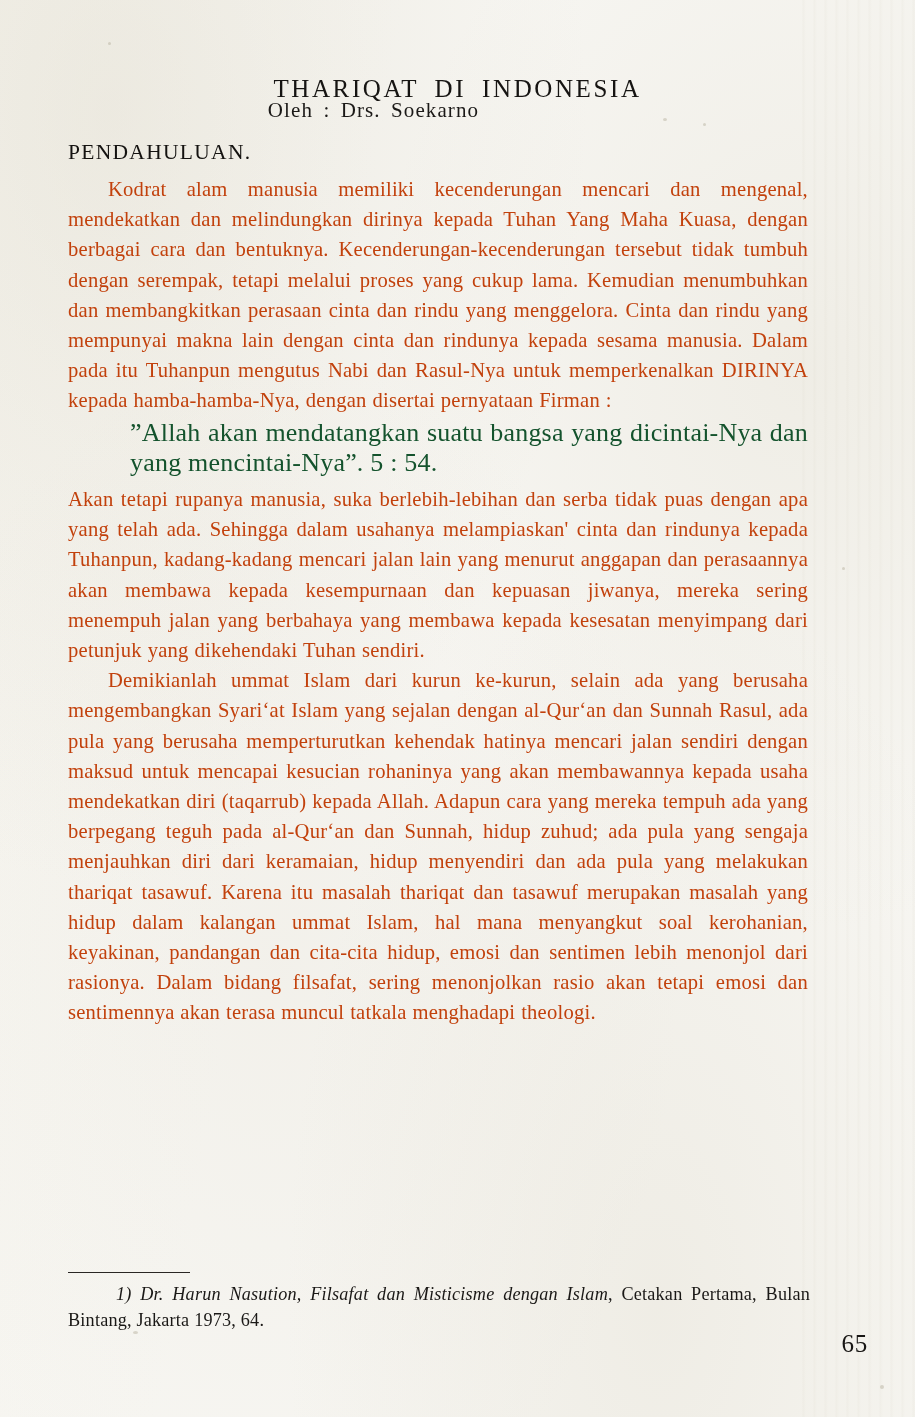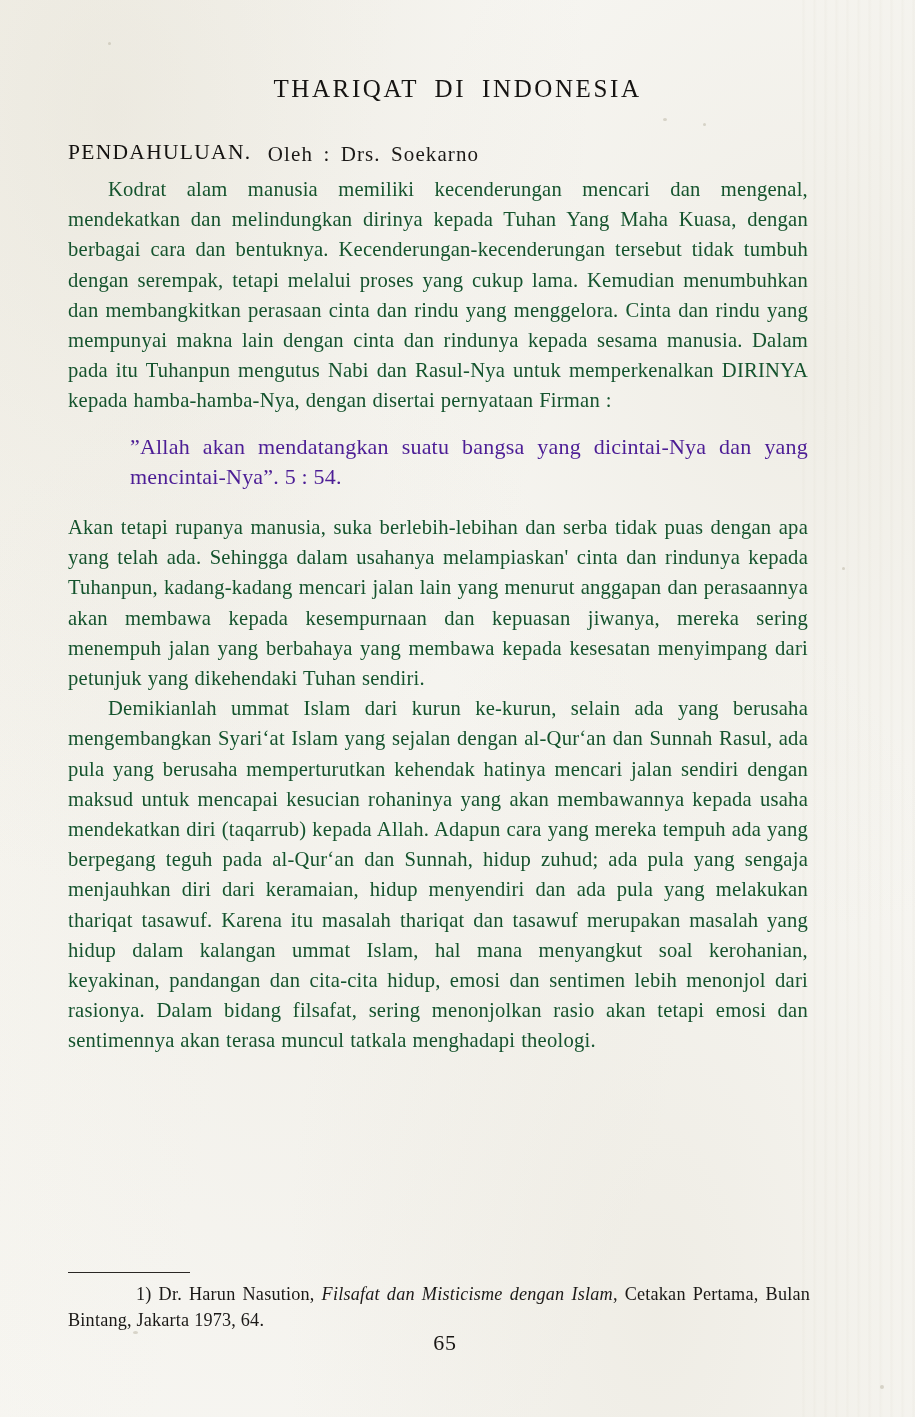--- a/index.html
+++ b/index.html
@@ -74,21 +74,20 @@
   .byline {
     position: absolute;
     left: 0;
     top: 98px;
     width: 747px;
     text-align: center;
     font-size: 21px;
     letter-spacing: 1.1px;
     color: #1b1917;
     word-spacing: 4px;
-    margin-top: 44px;
   }
   .section-heading {
     position: absolute;
     left: 68px;
     top: 140px;
     font-size: 21.5px;
     letter-spacing: 1.3px;
     color: #141210;
   }
 
@@ -98,36 +97,36 @@
     left: 68px;
     top: 174px;
     width: 740px;
   }
   p.para {
     margin: 0;
     font-size: 20.6px;
     line-height: 30.2px;
     text-align: justify;
     text-align-last: left;
-    color: #14532d;
+    color: #c2410c;
     letter-spacing: 0.22px;
     word-spacing: 0.5px;
   }
   p.para.indent-first {
     text-indent: 40px;
   }
   p.quote {
-    margin: 16px;
+    margin: 2px;
     margin-left: 62px;
     width: 678px;
-    font-size: 22px;
+    font-size: 26px;
     line-height: 30.2px;
     text-align: justify;
     text-align-last: left;
-    color: #4c1d95;
+    color: #14532d;
     letter-spacing: 0.2px;
   }
   .gap-sm { height: 2px; }
 
   
   .footnote-rule {
     position: absolute;
     left: 68px;
     top: 1272px;
     width: 122px;
@@ -139,34 +138,33 @@
     left: 68px;
     top: 1281px;
     width: 742px;
     font-size: 18.2px;
     line-height: 26px;
     text-align: justify;
     text-align-last: left;
     color: #1a1816;
     letter-spacing: 0.2px;
   }
-  .footnote .fn-marker { margin-left: 68px; }
+  .footnote .fn-marker { margin-left: 48px; font-style: italic; }
   .footnote .fn-title { font-style: italic; }
 
   
   .folio {
     position: absolute;
     left: 0;
     top: 1330px;
     width: 868px;
-    text-align: center;
-    font-size: 22px;
+    text-align: right;
+    font-size: 25px;
     color: #181614;
     letter-spacing: 0.8px;
-    padding-left: 11px;
   }
 
   
   .speck {
     position: absolute;
     background: #b9b3a2;
     border-radius: 50%;
     opacity: 0.5;
     z-index: 5;
   }

